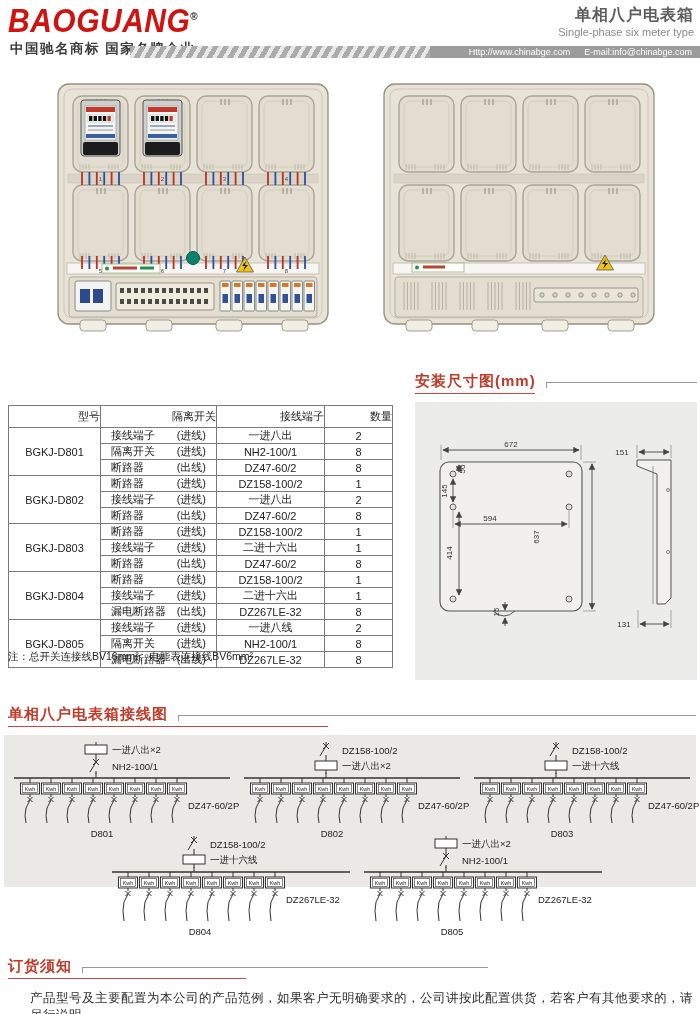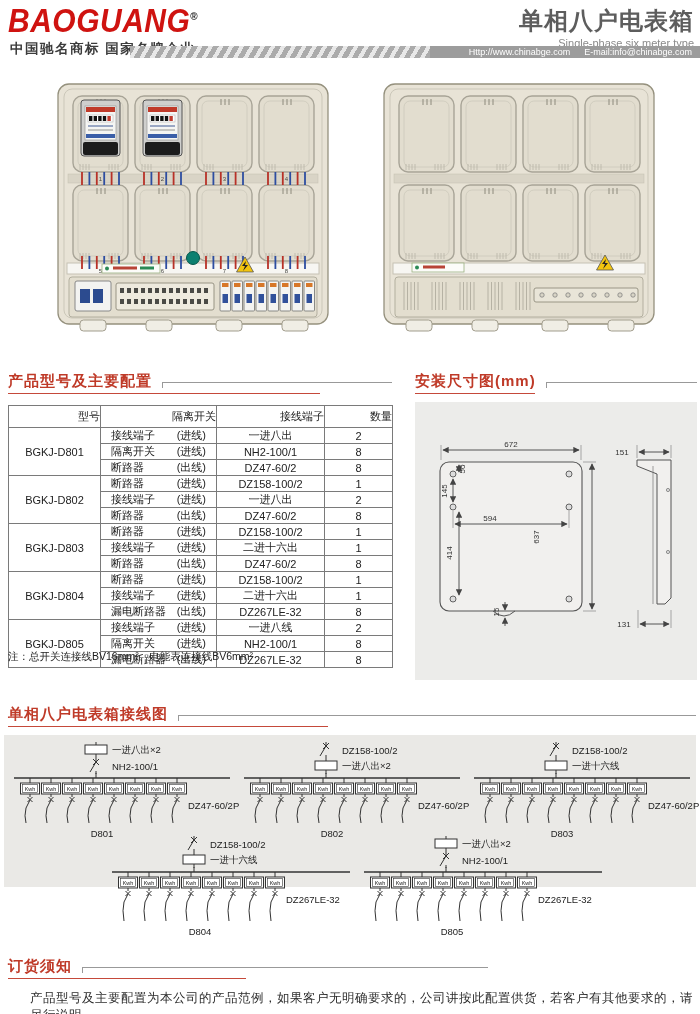--- a/index.html
+++ b/index.html
@@ -4,21 +4,21 @@
 <style>
   html,body{margin:0;padding:0;background:#fff;}
   .page{position:relative;width:700px;height:1014px;background:#fff;overflow:hidden;
         font-family:"Liberation Sans",sans-serif;}
   
   .logo{position:absolute;left:8px;top:4px;font-size:30px;font-weight:bold;font-style:italic;
         color:#cf1310;letter-spacing:0.5px;transform:scaleY(1.08);}
   .logo sup{font-size:10px;color:#222;font-style:normal;vertical-align:super;}
   .tagline{position:absolute;left:10px;top:40px;font-size:13.5px;font-weight:bold;color:#3c3c3c;letter-spacing:1.5px;}
   .title-block{position:absolute;right:6px;top:5px;text-align:right;}
-  .title{font-size:24px;color:#5d5d5d;font-weight:bold;letter-spacing:1px;}
+  .title{font-size:16px;color:#5d5d5d;font-weight:bold;letter-spacing:1px;}
   .subtitle{font-size:11px;color:#8a8a8a;margin-top:0px;}
   .contact-bar{position:absolute;left:130px;right:0;top:46px;height:12px;background:#9c9c9c;
         display:flex;align-items:center;justify-content:flex-end;gap:14px;padding-right:8px;
         font-size:9px;color:#fff;padding-left:19px;}
   .hatch{position:absolute;left:0;top:0;bottom:0;width:300px;
         background:repeating-linear-gradient(120deg,#ababab 0 5px,#e8e8e8 5px 9px);}
   
   .products{position:absolute;left:0;top:70px;width:700px;height:272px;}
   .photo{position:absolute;width:274px;height:252px;}
   #photo-left{left:56px;top:12px;}
@@ -474,27 +474,20 @@
           <rect x="41" y="183.5" width="22" height="3" fill="#b84436"></rect>
           <polygon points="223,173 231.5,188 214.5,188" fill="#f2c40f" stroke="#555" stroke-width="0.8"></polygon>
           <path d="M224,177 l-4,5 h3 l-2,5 l5,-6 h-3 z" fill="#222"></path>
           <rect x="24" y="238" width="26" height="11" rx="3.5" fill="#f0eee5" stroke="#a19d8d"></rect>
           <rect x="90" y="238" width="26" height="11" rx="3.5" fill="#f0eee5" stroke="#a19d8d"></rect>
           <rect x="160" y="238" width="26" height="11" rx="3.5" fill="#f0eee5" stroke="#a19d8d"></rect>
           <rect x="226" y="238" width="26" height="11" rx="3.5" fill="#f0eee5" stroke="#a19d8d"></rect>
         </svg></div>
   </div>
 
-  <div class="sec" id="sec-config" style="left:8px;top:372px;width:384px;">
-    <div class="sec-row">
-      <span class="sec-title">产品型号及主要配置</span>
-      <span class="bracket"></span>
-    </div>
-    <div class="redline" style="width:312px"></div>
-  </div>
 
   <table id="cfg-table">
     <colgroup>
         <col style="width:92px">
         <col style="width:116px">
         <col style="width:108px">
         <col style="width:68px">
       </colgroup>
     <thead>
       <tr>

